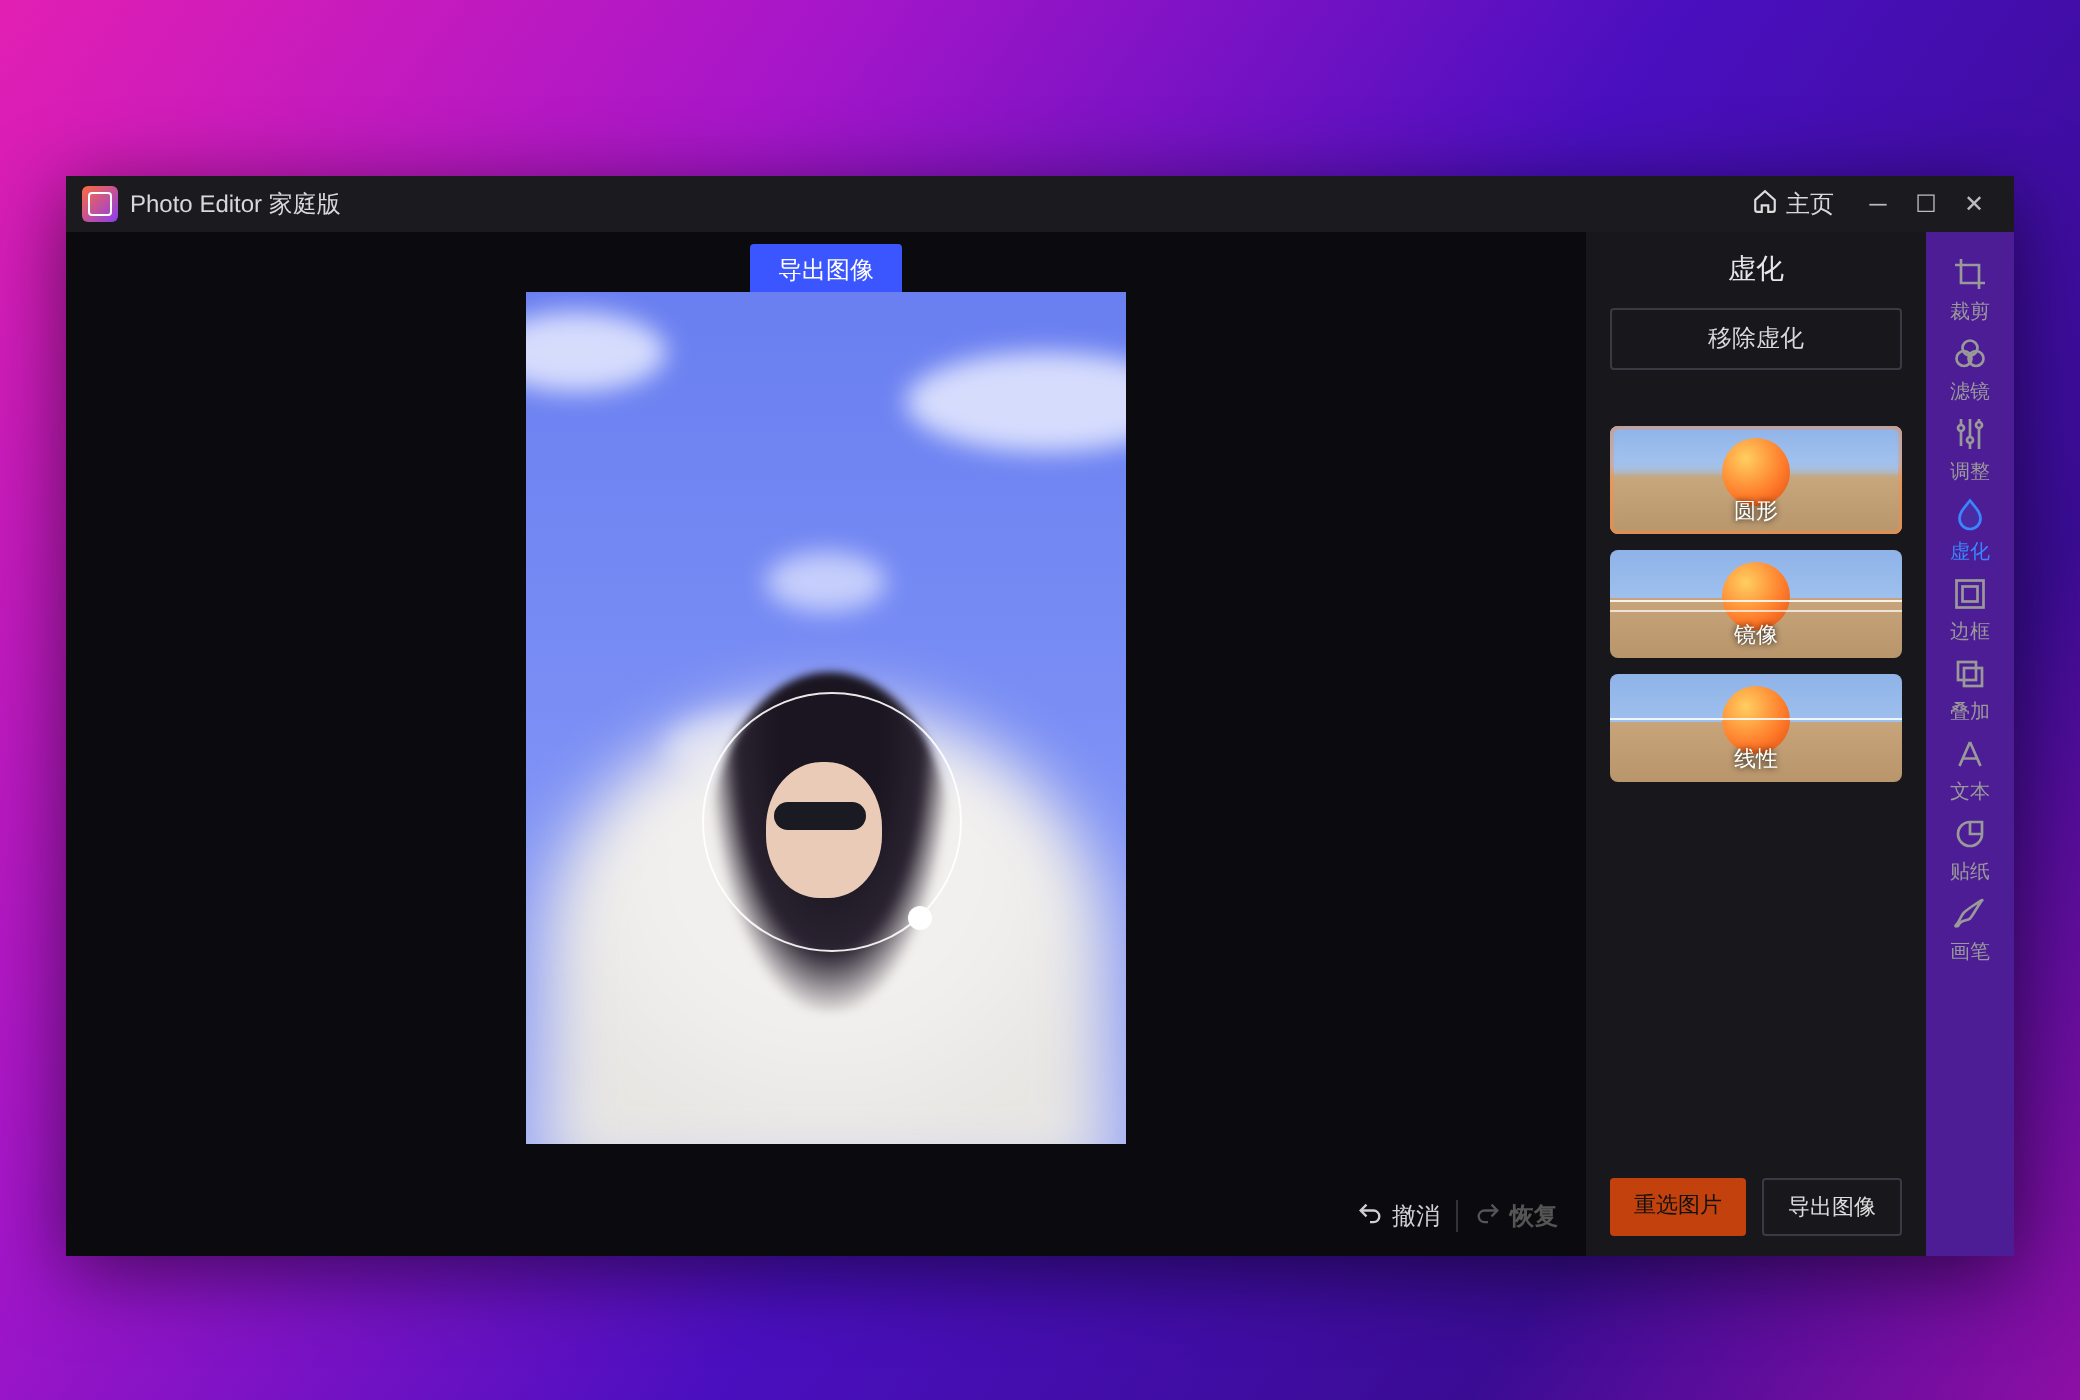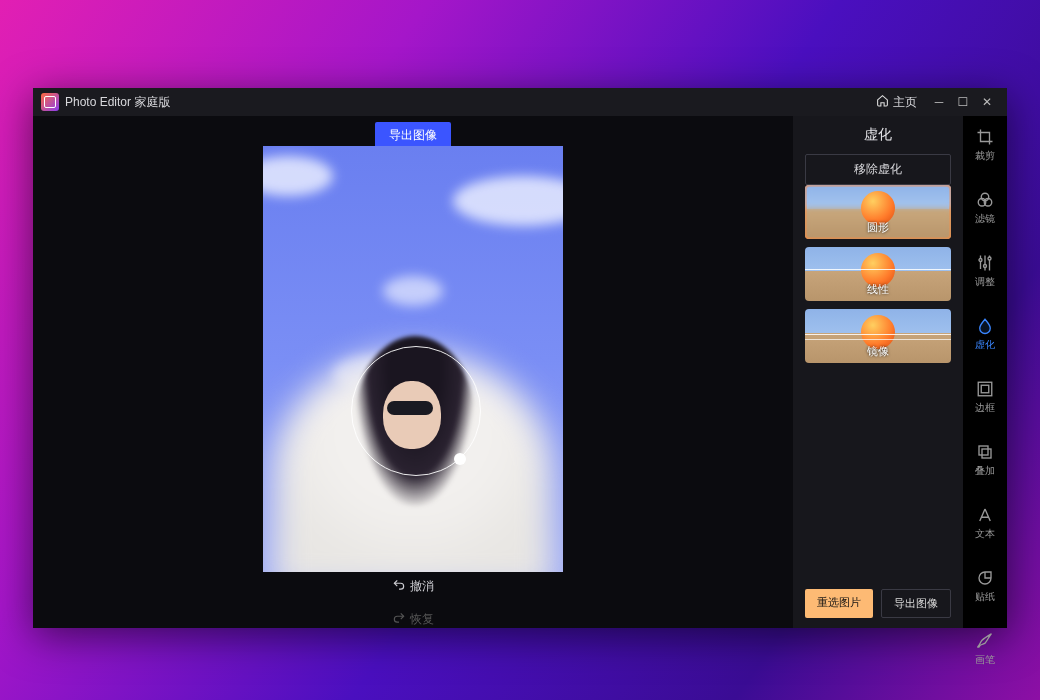--- a/index.html
+++ b/index.html
@@ -64,32 +64,32 @@
   .glasses{position:absolute;left:124px;top:255px;width:46px;height:14px;background:#1a1a22;border-radius:7px;}
   .focus-ring {
     position:absolute; left:88px; top:200px; width:130px; height:130px;
     border:1.5px solid rgba(255,255,255,.9); border-radius:50%;
   }
   .focus-handle{
     position:absolute; width:12px;height:12px;background:#fff;border-radius:50%;
     right:14px; bottom:10px;
   }
   .canvas-footer{
-    height:40px;display:flex;align-items:center;justify-content:flex-end;gap:8px;padding:0 14px;font-size:12px;flex-direction:column;
+    height:40px;display:flex;align-items:center;justify-content:flex-end;gap:8px;padding:0 14px;font-size:12px;
   }
   .ur-btn{display:flex;align-items:center;gap:4px;color:#cfcfd4;}
-  .ur-btn.disabled{color:#555;}
+  .ur-btn.disabled{color:#555;font-weight:bold;}
   .ur-sep{width:1px;height:16px;background:#333;}
   
   .options {
     width:170px; background:#17171c; display:flex; flex-direction:column; padding:10px 12px;
   }
   .panel-title{ text-align:center; font-size:14px; color:#e6e6ea; margin-bottom:10px;}
   .remove-btn{
-    border:1px solid #3a3a44; border-radius:2px; text-align:center; font-size:12px; padding:6px 0; cursor:pointer; margin-bottom:0;
+    border:1px solid #3a3a44; border-radius:2px; text-align:center; font-size:12px; padding:6px 0; cursor:pointer; margin-bottom:28px;
   }
   .slider-row{font-size:11px;color:#bdbdc4;}
   .slider-head{display:flex;justify-content:space-between;align-items:center;margin-bottom:4px;}
   .slider-track{height:3px;background:linear-gradient(to right,#2d6bff 0%,#2d6bff 45%,#3a3a44 45%,#3a3a44 100%);border-radius:2px;position:relative;margin-bottom:14px;}
   .slider-thumb{position:absolute;top:50%;left:45%;transform:translate(-50%,-50%);width:12px;height:12px;border-radius:50%;background:#2d6bff;border:2px solid #1b1b22;}
   .presets{flex:1; overflow:auto; display:flex;flex-direction:column;gap:8px;}
   .preset{
     height:54px;border-radius:4px;position:relative;cursor:pointer;overflow:hidden;
     background:linear-gradient(180deg,#8fb3e8 0%, #9ec0ee 44%, #c7a47a 44%, #b8956b 100%);
   }
@@ -101,25 +101,25 @@
   }
   .preset .topstrip{position:absolute;left:0;right:0;top:0;height:44%;filter:blur(3px);background:linear-gradient(180deg,#8fb3e8,#a6c6ef);}
   .preset .botstrip{position:absolute;left:0;right:0;bottom:0;height:56%;filter:blur(3px);background:linear-gradient(180deg,#c9a87d,#b8956b);}
   .preset-label{
     position:absolute;left:0;right:0;bottom:4px;text-align:center;font-size:11px;color:#fff;text-shadow:0 0 3px #000;
   }
   .mirror-line{position:absolute;left:0;right:0;top:46%;height:1px;background:rgba(255,255,255,.85);}
   .mirror-line2{position:absolute;left:0;right:0;top:56%;height:1px;background:rgba(255,255,255,.7);}
   .options-footer{display:flex;gap:8px;margin-top:10px;}
   .foot-btn{flex:1;font-size:11px;text-align:center;padding:6px 0;border-radius:2px;cursor:pointer;}
-  .foot-btn.light{background:#fdba74;color:#111;}
+  .foot-btn.light{background:#c2410c;color:#111;}
   .foot-btn.dark{border:1px solid #3a3a44;color:#ddd;}
   
   .rail{
-    width:44px;background:#000000;display:flex;flex-direction:column;align-items:center;padding-top:12px;gap:28px;
+    width:44px;background:#4c1d95;display:flex;flex-direction:column;align-items:center;padding-top:12px;gap:5px;
   }
   .tool{
     width:44px;display:flex;flex-direction:column;align-items:center;gap:3px;cursor:pointer;
     color:#999;font-size:10px;
   }
   .tool.active{color:#3a86ff;}
   .tool svg{width:18px;height:18px;}
   .tool.active svg{stroke:#3a86ff;fill:#3a86ff22;}
 </style>
 </head>
@@ -188,28 +188,28 @@
 
       <div class="presets">
         <div class="preset sel">
           <div class="topstrip"></div>
             <div class="botstrip"></div>
           <div class="balloon"></div>
           <div class="preset-label">圆形</div>
         </div>
         <div class="preset">
           <div class="balloon"></div>
-          <div class="mirror-line" style="top:40%"></div>
-          <div class="preset-label">线性</div>
-        </div>
-        <div class="preset">
-          <div class="balloon"></div>
           <div class="mirror-line"></div>
             <div class="mirror-line2"></div>
           <div class="preset-label">镜像</div>
+        </div>
+        <div class="preset">
+          <div class="balloon"></div>
+          <div class="mirror-line" style="top:40%"></div>
+          <div class="preset-label">线性</div>
         </div>
       </div>
 
       <div class="options-footer">
         <div class="foot-btn light">重选图片</div>
         <div class="foot-btn dark">导出图像</div>
       </div>
     </div>
 
     <div class="rail">

